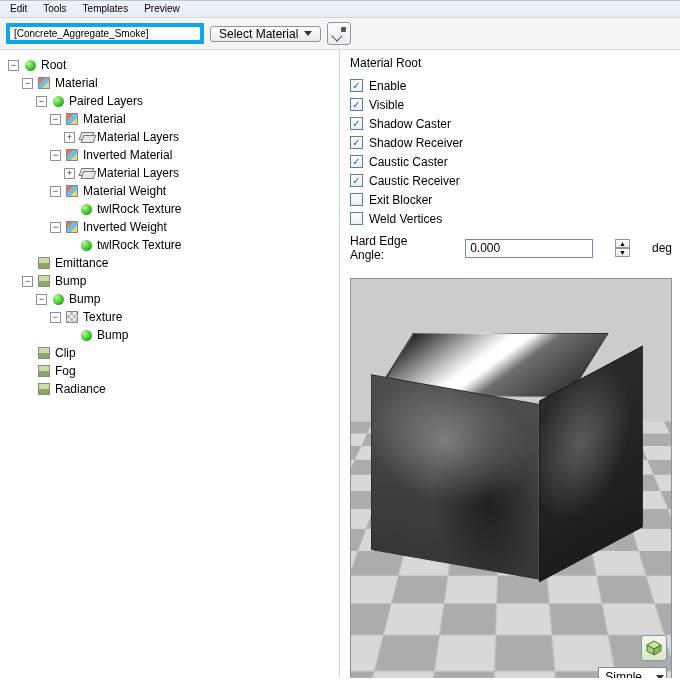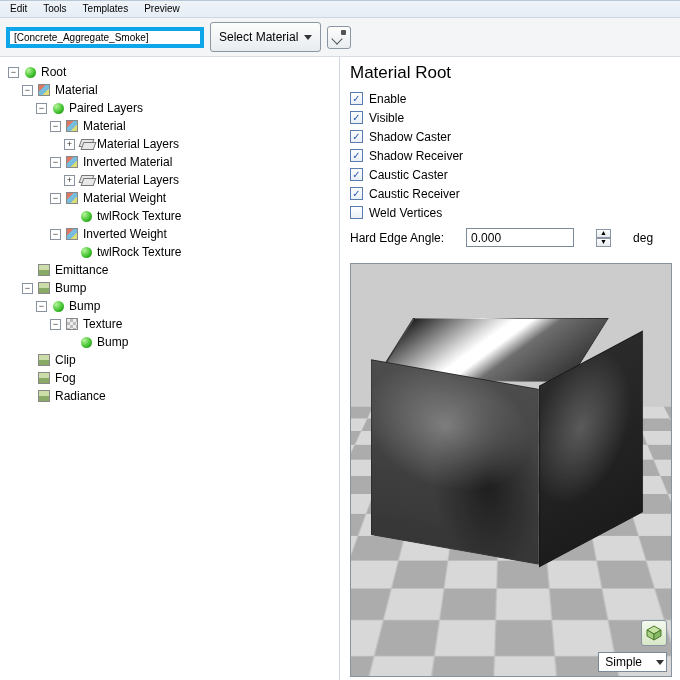--- a/index.html
+++ b/index.html
@@ -36,21 +36,21 @@
     height: 21px;
     font-size: 10px;
     padding: 1px 4px;
     border: 4px solid #0ea5e9;
     background: #fff;
   }
   .sel-btn {
     display: inline-flex;
     align-items: center;
     gap: 6px;
-    height: 30px;
+    height: 16px;
     padding: 0 8px;
     border: 1px solid #8a96a3;
     background: linear-gradient(#fdfdfd, #e8ecef);
     border-radius: 3px;
     cursor: default;
   }
   .sel-btn .tri {
     width: 0; height: 0;
     border-left: 4px solid transparent;
     border-right: 4px solid transparent;
@@ -139,39 +139,39 @@
       repeating-conic-gradient(#bbb 0 25%, #eee 0 50%) 0 0/6px 6px;
   }
   .lbl { font-size: 12px; }
   .right-pane {
     flex: 1;
     padding: 6px 8px 0 10px;
     overflow: auto;
     background: #fff;
     position: relative;
   }
-  .panel-title { font-size: 17px; margin-bottom: 6px; }
+  .panel-title { font-size: 12px; margin-bottom: 6px; }
   .chk-row {
     display: flex; align-items: center; gap: 6px;
     height: 19px;
   }
   .chk {
     width: 13px; height: 13px;
     border: 1px solid #5a7bb0;
     background: linear-gradient(#fefefe,#eaf0f7);
     display: inline-flex; align-items: center; justify-content: center;
     font-size: 10px; color: #2a5ab0;
   }
   .angle-row {
     display: flex; align-items: center; gap: 22px;
     margin-top: 6px;
     margin-bottom: 12px;
   }
   .num-input {
-    width: 108px; height: 19px;
+    width: 128px; height: 19px;
     border: 1px solid #7a8a99;
     font-size: 12px;
     padding: 1px 4px;
   }
   .spin {
     display:flex; flex-direction:column; width:15px;
   }
   .spin button {
     height:9px; border:1px solid #8a96a3; background:linear-gradient(#fff,#e6eaee);
     font-size:7px; line-height:6px; padding:0; cursor:default;
@@ -486,20 +486,24 @@
     <div class="chk-row">
       <span class="chk">✓</span>
       <span class="lbl">Caustic Caster</span>
     </div>
     <div class="chk-row">
       <span class="chk">✓</span>
       <span class="lbl">Caustic Receiver</span>
     </div>
     <div class="chk-row">
       <span class="chk"></span>
+      <span class="lbl">Exit Blocker</span>
+    </div>
+    <div class="chk-row">
+      <span class="chk"></span>
       <span class="lbl">Weld Vertices</span>
     </div>
 
     <div class="angle-row">
       <span>Hard Edge Angle:</span>
       <input class="num-input" value="0.000" style="">
       <div class="spin">
         <button>▲</button>
         <button>▼</button>
       </div>

